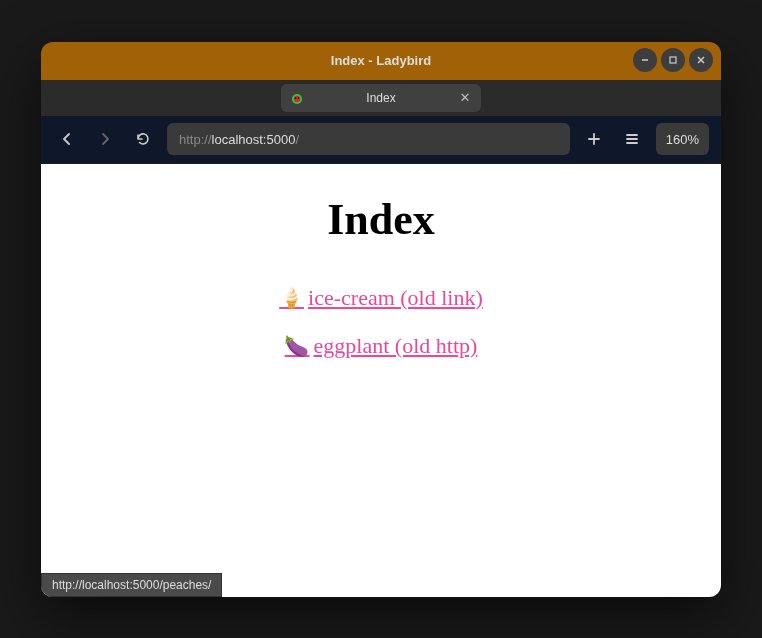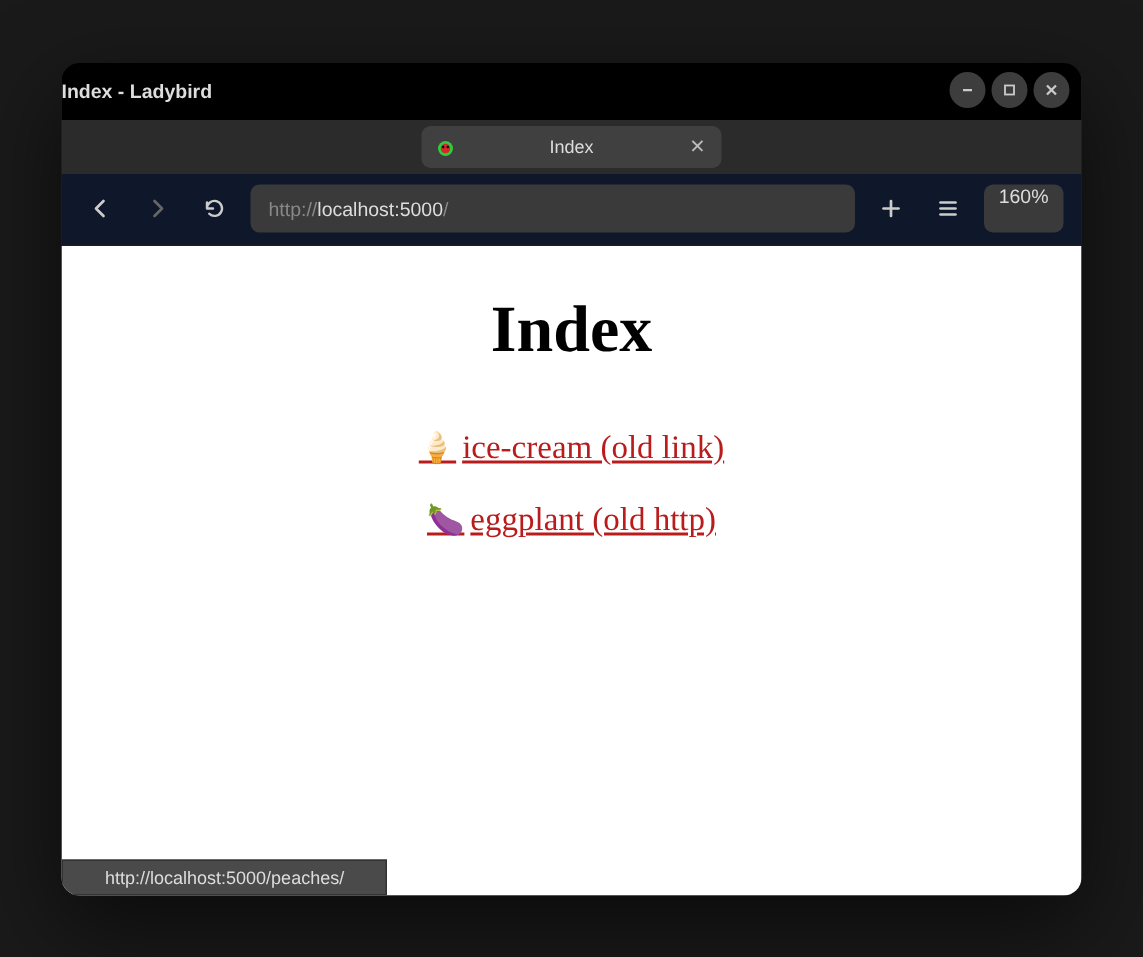--- a/index.html
+++ b/index.html
@@ -18,24 +18,24 @@
       background: #2b2b2b;
       border-radius: 12px;
       overflow: hidden;
       box-shadow: 0 20px 60px rgba(0,0,0,0.6);
       display: flex;
       flex-direction: column;
       position: relative;
     }
     .titlebar {
       height: 38px;
-      background: #000000;
-      display: flex;
-      align-items: center;
-      justify-content: flex-start;
+      background: #a16207;
+      display: flex;
+      align-items: center;
+      justify-content: center;
       position: relative;
       color: #ddd;
       font-size: 13px;
       font-weight: 600;
     }
     .window-controls {
       position: absolute;
       right: 8px;
       top: 6px;
       display: flex;
@@ -125,21 +125,21 @@
       font-size: 13px;
     }
     .urlbar .host { color: #ddd; }
     .zoom {
       color: #ddd;
       font-size: 13px;
       padding: 0 10px;
       background: #3a3a3a;
       height: 32px;
       display: flex;
-      align-items: flex-start;
+      align-items: center;
       border-radius: 6px;
     }
     .viewport {
       flex: 1;
       background: #fff;
       padding: 30px 20px;
       text-align: center;
       font-family: "Times New Roman", serif;
       overflow: auto;
       position: relative;
@@ -148,36 +148,36 @@
       font-size: 44px;
       font-weight: bold;
       color: #000;
       margin-bottom: 40px;
     }
     .link-row {
       margin: 22px 0;
       font-size: 22px;
     }
     .link-row a {
-      color: #b91c1c;
+      color: #ec4899;
       margin-top: 40px;
     }
     .emoji {
       font-size: 20px;
       margin-right: 4px;
       text-decoration: none;
     }
     .statusbar {
       position: absolute;
       bottom: 0;
       left: 0;
       background: #4a4a4a;
       color: #ddd;
       font-size: 12px;
-      padding: 4px 28px;
+      padding: 4px 10px;
       border: 1px solid #333;
       font-family: -apple-system, sans-serif;
     }
   </style>
 </head>
 <body>
 
 <div class="window">
 
   <div class="titlebar">

